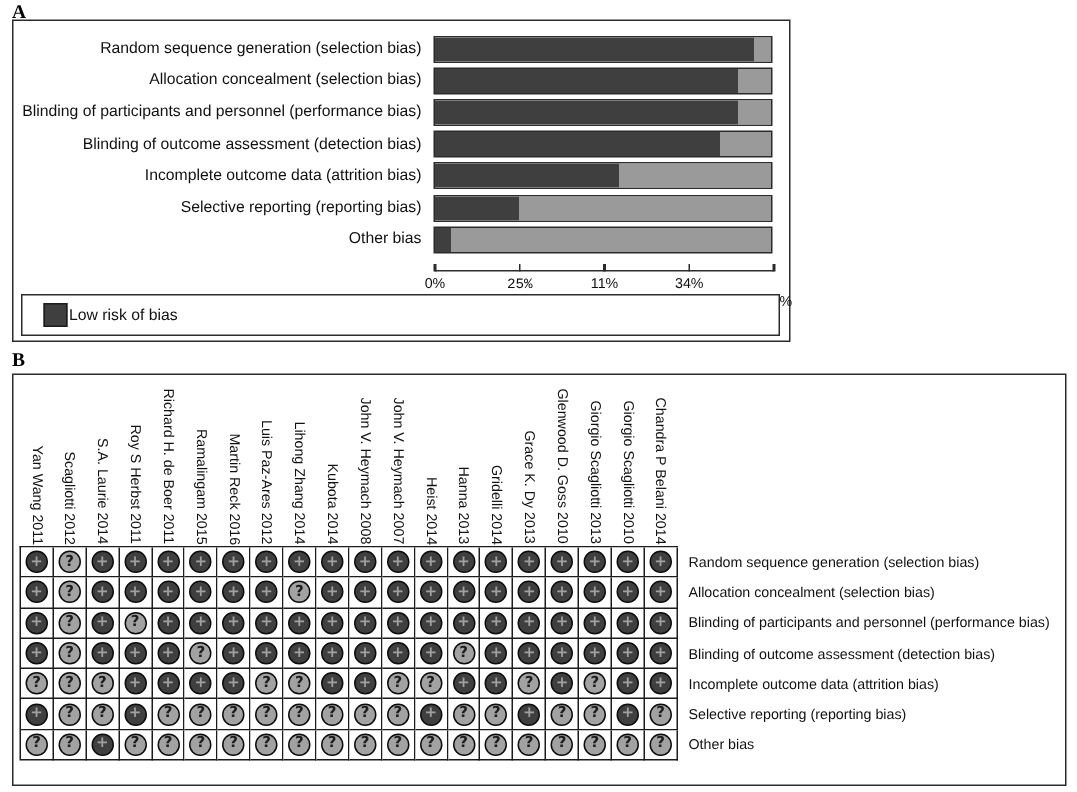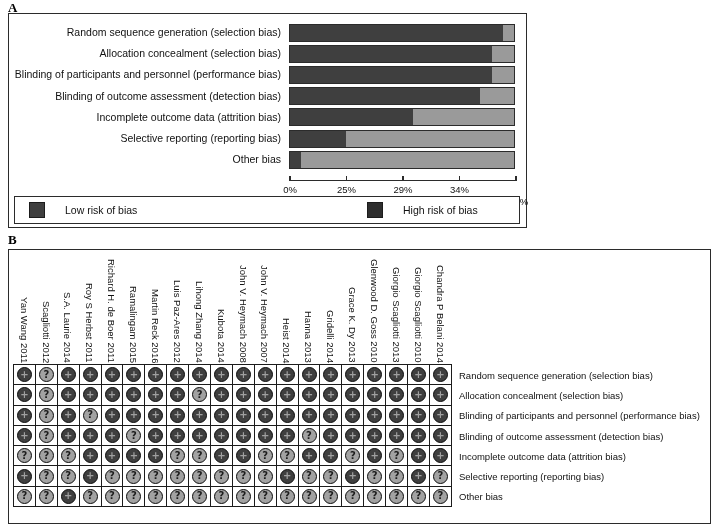--- a/index.html
+++ b/index.html
@@ -20,21 +20,21 @@
   .bar-track{width:224px;height:16px;border:1px solid #2b2b2b;display:flex;
         overflow:hidden;background:#fff;}
   .bar-seg{height:100%;}
   .axisA{position:absolute;left:281px;top:166px;width:226px;height:2px;
         border-top:1.2px solid #2b2b2b;}
   .tick{position:absolute;top:-5px;width:1.2px;height:5px;background:#2b2b2b;}
   .tick-label{position:absolute;top:3px;width:40px;margin-left:-20px;
         text-align:center;font-size:9.5px;color:#111;}
   .legendA{position:absolute;left:5px;top:182px;width:506px;height:28px;
         border:1px solid #2b2b2b;box-sizing:border-box;background:#fff;}
-  .legend-item{position:absolute;top:5px;display:flex;align-items:center;gap:20px;}
+  .legend-item{position:absolute;top:5px;display:flex;align-items:center;gap:1px;}
   .legend-swatch{width:16px;height:16px;border:1px solid #1c1c1c;box-sizing:border-box;}
   .legend-text{font-size:10.5px;white-space:nowrap;}
 
   
   .boxB{position:absolute;left:8px;top:249px;width:703px;height:275px;
         border:1.5px solid #2b2b2b;box-sizing:border-box;background:#fff;}
   .b-header{position:absolute;left:4px;top:3px;display:flex;height:110px;}
   .b-hcell{width:21.9px;display:flex;justify-content:center;align-items:flex-end;}
   .b-hcell span{writing-mode:vertical-rl;font-size:9.5px;white-space:nowrap;
         line-height:1;color:#111;}
@@ -110,36 +110,32 @@
           <div class="bar-track">
             <div class="bar-seg" style="width: 5%; background: rgb(63, 63, 63);"></div>
             <div class="bar-seg" style="width: 95%; background: rgb(154, 154, 154);"></div>
           </div>
         </div>
       </div>
     <div class="axisA">
         <div class="tick" style="left: calc(0% - 0.6px);"></div>
         <div class="tick-label" style="left: 0%;">0%</div>
         <div class="tick" style="left: calc(25% - 0.6px);"></div>
-        <div class="tick-label" style="left: 25%;">25%</div>
+        <div class="tick-label" style="left: 25%; font-family: Liberation Mono, monospace;">25%</div>
         <div class="tick" style="left: calc(50% - 0.6px);"></div>
-        <div class="tick-label" style="left: 50%;">29%</div>
+        <div class="tick-label" style="left: 50%;">11%</div>
         <div class="tick" style="left: calc(75% - 0.6px);"></div>
         <div class="tick-label" style="left: 75%;">34%</div>
         <div class="tick" style="left: calc(100% - 0.6px);"></div>
         <div class="tick-label" style="left: 100%; margin-top: 12px;">100%</div>
       </div>
     <div class="legendA">
         <div class="legend-item" style="left: 14px;">
           <div class="legend-swatch" style="background: rgb(63, 63, 63);"></div>
           <div class="legend-text">Low risk of bias</div>
-        </div>
-        <div class="legend-item" style="left: 352px;">
-          <div class="legend-swatch" style="background: rgb(46, 46, 46);"></div>
-          <div class="legend-text">High risk of bias</div>
         </div>
       </div>
   </div>
 
   <div id="labelB" class="panel-letter">B</div>
 
   <div class="boxB">
     <div class="b-header">
         <div class="b-hcell">
           <span>Yan Wang 2011</span>

